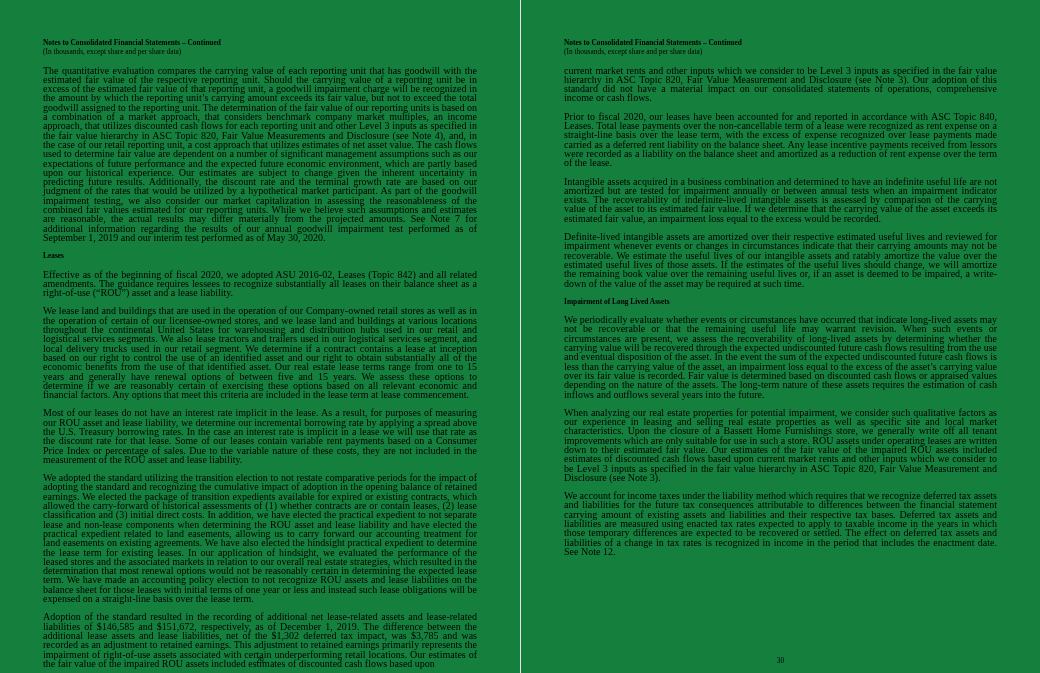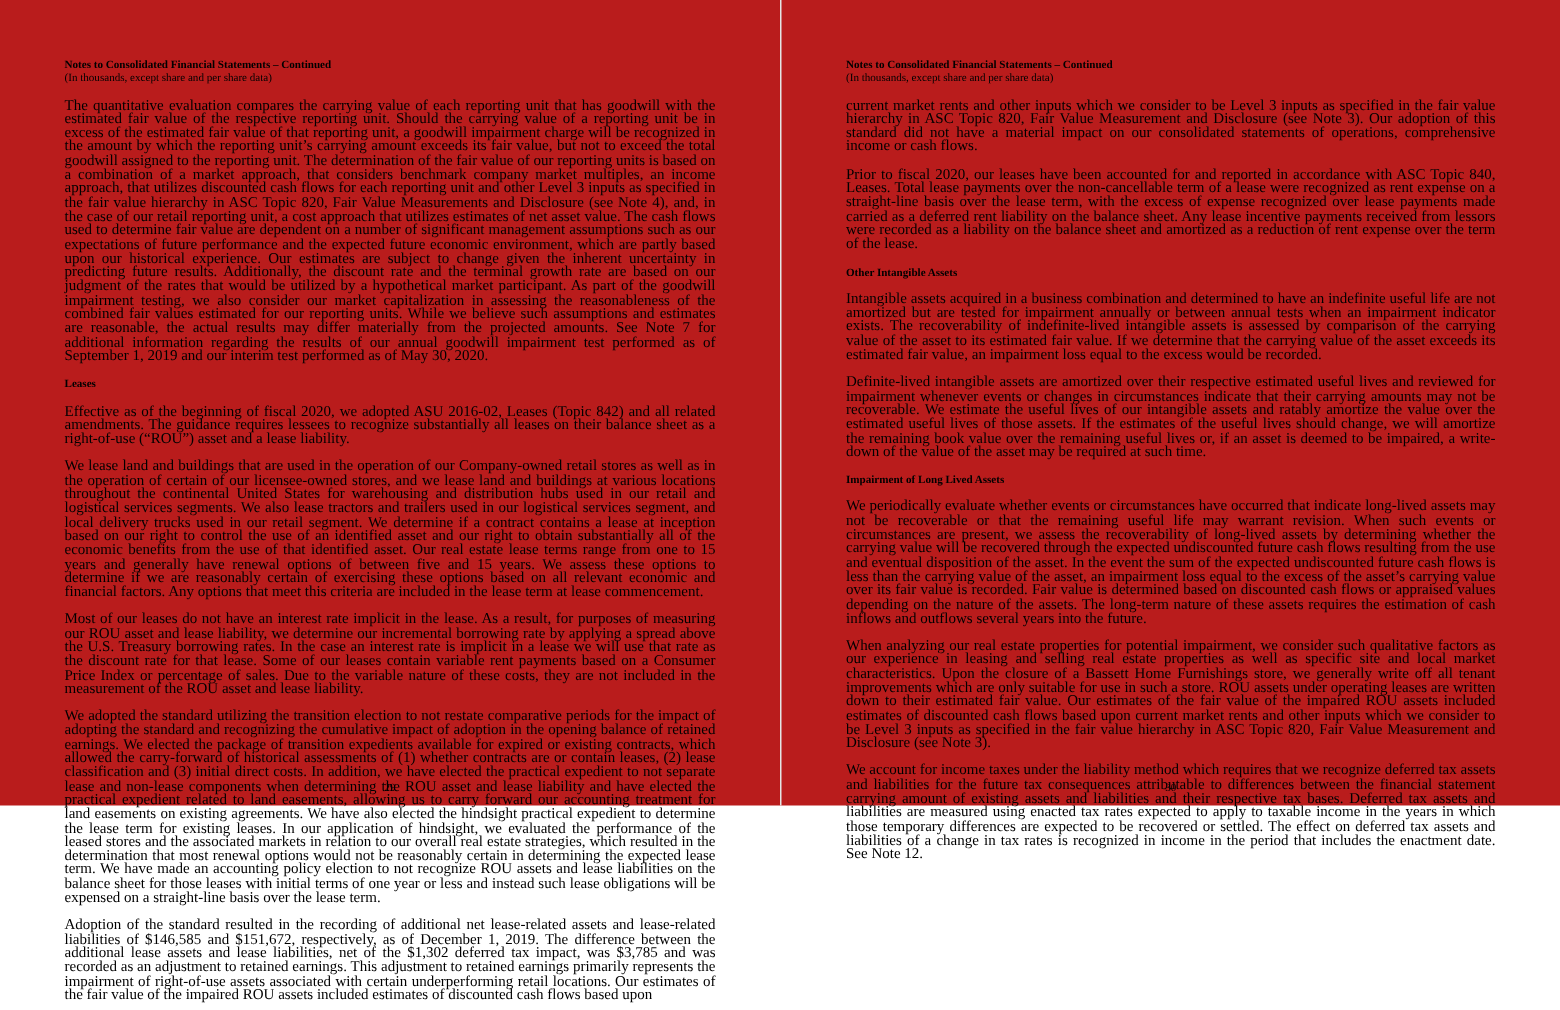--- a/index.html
+++ b/index.html
@@ -13,24 +13,24 @@
     color: #000000;
     overflow: hidden;
   }
   .spread {
     display: flex;
     width: 1040px;
     height: 673px;
   }
   .page {
     width: 520px;
-    height: 537px;
+    height: 673px;
     position: relative;
     padding: 38px 43px 26px 43px;
-    background: #b91c1c;
+    background: #15803d;
   }
   .page + .page {
     border-left: 1px solid #e4e4e4;
   }
   .page-title {
     font-weight: bold;
     font-size: 7.4px;
     line-height: 9.3px;
   }
   .page-subtitle {
@@ -85,21 +85,20 @@
   </div>
 
   <div class="page">
     <div class="page-header">
       <div class="page-title">Notes to Consolidated Financial Statements – Continued</div>
       <div class="page-subtitle">(In thousands, except share and per share data)</div>
     </div>
     <div class="page-body">
         <div class="paragraph">current market rents and other inputs which we consider to be Level 3 inputs as specified in the fair value hierarchy in ASC Topic 820, Fair Value Measurement and Disclosure (see Note 3). Our adoption of this standard did not have a material impact on our consolidated statements of operations, comprehensive income or cash flows.</div>
         <div class="paragraph">Prior to fiscal 2020, our leases have been accounted for and reported in accordance with ASC Topic 840, Leases. Total lease payments over the non-cancellable term of a lease were recognized as rent expense on a straight-line basis over the lease term, with the excess of expense recognized over lease payments made carried as a deferred rent liability on the balance sheet. Any lease incentive payments received from lessors were recorded as a liability on the balance sheet and amortized as a reduction of rent expense over the term of the lease.</div>
-        <div class="section-heading">Other Intangible Assets</div>
         <div class="paragraph">Intangible assets acquired in a business combination and determined to have an indefinite useful life are not amortized but are tested for impairment annually or between annual tests when an impairment indicator exists. The recoverability of indefinite-lived intangible assets is assessed by comparison of the carrying value of the asset to its estimated fair value. If we determine that the carrying value of the asset exceeds its estimated fair value, an impairment loss equal to the excess would be recorded.</div>
         <div class="paragraph">Definite-lived intangible assets are amortized over their respective estimated useful lives and reviewed for impairment whenever events or changes in circumstances indicate that their carrying amounts may not be recoverable. We estimate the useful lives of our intangible assets and ratably amortize the value over the estimated useful lives of those assets. If the estimates of the useful lives should change, we will amortize the remaining book value over the remaining useful lives or, if an asset is deemed to be impaired, a write-down of the value of the asset may be required at such time.</div>
         <div class="section-heading">Impairment of Long Lived Assets</div>
         <div class="paragraph">We periodically evaluate whether events or circumstances have occurred that indicate long-lived assets may not be recoverable or that the remaining useful life may warrant revision. When such events or circumstances are present, we assess the recoverability of long-lived assets by determining whether the carrying value will be recovered through the expected undiscounted future cash flows resulting from the use and eventual disposition of the asset. In the event the sum of the expected undiscounted future cash flows is less than the carrying value of the asset, an impairment loss equal to the excess of the asset’s carrying value over its fair value is recorded. Fair value is determined based on discounted cash flows or appraised values depending on the nature of the assets. The long-term nature of these assets requires the estimation of cash inflows and outflows several years into the future.</div>
         <div class="paragraph">When analyzing our real estate properties for potential impairment, we consider such qualitative factors as our experience in leasing and selling real estate properties as well as specific site and local market characteristics. Upon the closure of a Bassett Home Furnishings store, we generally write off all tenant improvements which are only suitable for use in such a store. ROU assets under operating leases are written down to their estimated fair value. Our estimates of the fair value of the impaired ROU assets included estimates of discounted cash flows based upon current market rents and other inputs which we consider to be Level 3 inputs as specified in the fair value hierarchy in ASC Topic 820, Fair Value Measurement and Disclosure (see Note 3).</div>
         <div class="paragraph">We account for income taxes under the liability method which requires that we recognize deferred tax assets and liabilities for the future tax consequences attributable to differences between the financial statement carrying amount of existing assets and liabilities and their respective tax bases. Deferred tax assets and liabilities are measured using enacted tax rates expected to apply to taxable income in the years in which those temporary differences are expected to be recovered or settled. The effect on deferred tax assets and liabilities of a change in tax rates is recognized in income in the period that includes the enactment date. See Note 12.</div>
       </div>
     <div class="page-number">30</div>
   </div>
 

